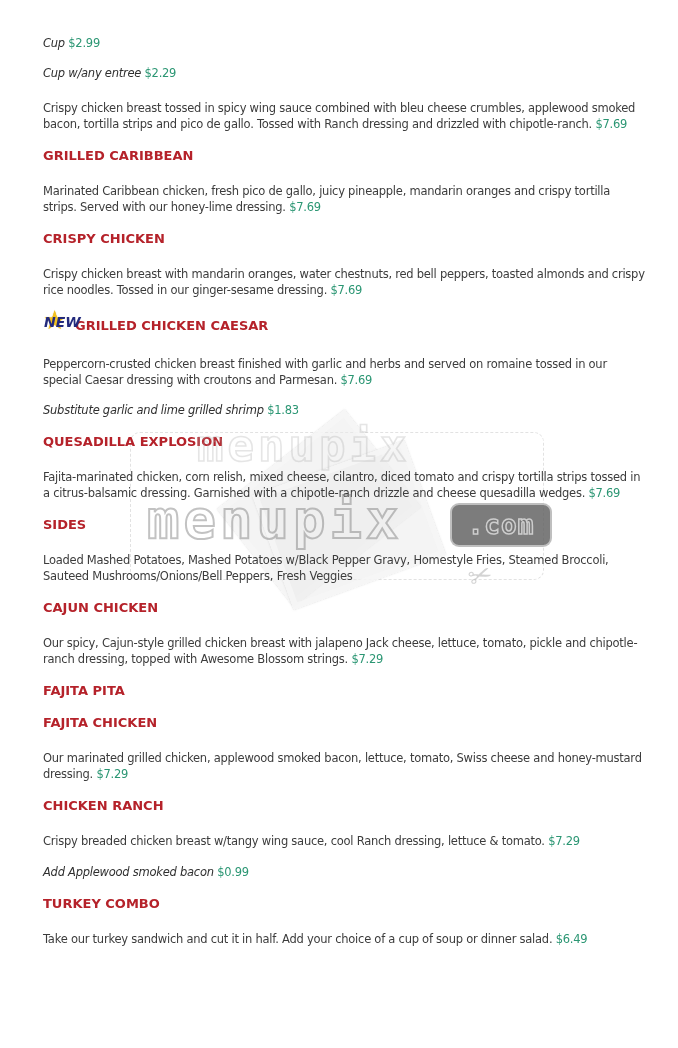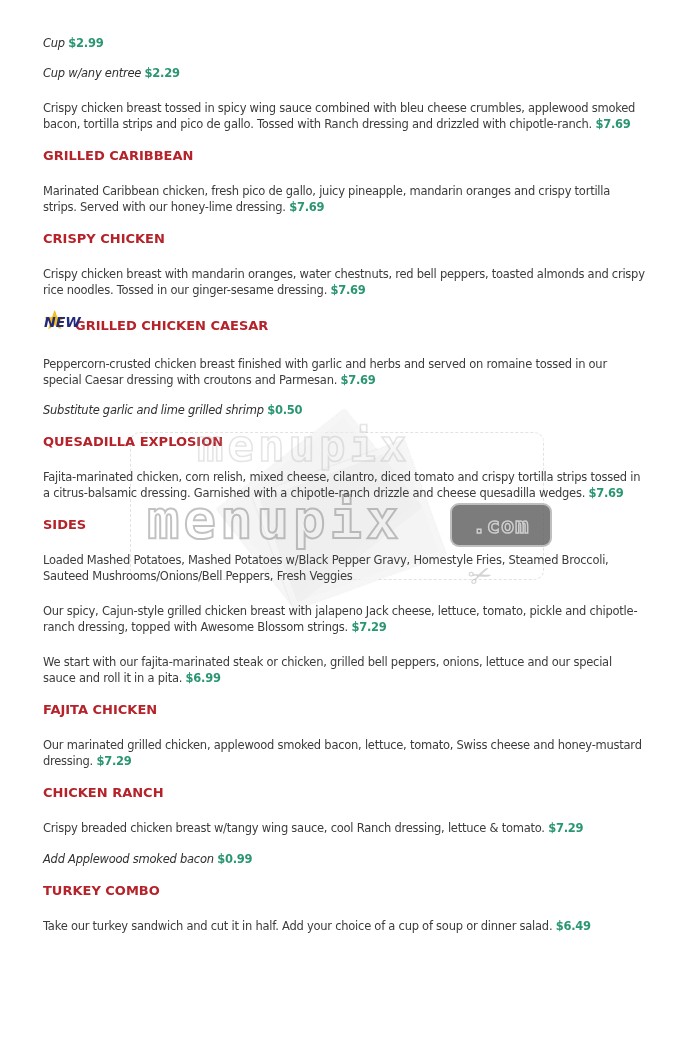--- a/index.html
+++ b/index.html
@@ -32,21 +32,21 @@
     font-weight:bold;
     font-size:13px;
     line-height:17px;
     letter-spacing:0;
     display:flex;
     align-items:center;
   }
   .dish-desc{ color:#3c3c3c;margin-top:20px; }
   .price{
     color:#2b9673;
-    font-weight:bold;
+    font-weight:normal;
     font-style:normal;
     white-space:nowrap;
   }
   .section-label{
     color:#4a4a4a;
     line-height:15px;
     margin-top:24px;
     margin-bottom:15px;
     letter-spacing:0.2px;
   }
@@ -100,21 +100,21 @@
   }
   .wm-text.small{left:196px;top:420px;font-size:44px;-webkit-text-stroke:1.6px rgba(170,170,170,0.30);}
   .wm-text.big{left:146px;top:488px;font-size:54px;-webkit-text-stroke:2px rgba(120,120,120,0.45);}
   .wm-dotcom{
     position:absolute;left:449px;top:503px;width:98px;height:40px;
     background:rgba(95,95,95,0.82);
     border:2px solid rgba(200,200,200,0.9);
     border-radius:9px;
     display:flex;align-items:center;justify-content:center;
     font-family:"DejaVu Sans Mono","Liberation Mono",monospace;
-    font-weight:bold;font-size:22px;
+    font-weight:bold;font-size:26px;
     color:rgba(95,95,95,0.2);
     -webkit-text-stroke:1.5px rgba(220,220,220,0.85);
     letter-spacing:1px;
   }
   .scissors{
     position:absolute;left:468px;top:558px;
     font-size:28px;color:rgba(175,175,175,0.55);
     transform:rotate(160deg) scaleX(-1);
   }
 </style>
@@ -152,38 +152,43 @@
       <div class="dish">
         <div class="dish-name">
           <span class="new-badge">
             <span class="star">★</span>
             <span class="new-text">NEW</span>
           </span>
           <span>GRILLED CHICKEN CAESAR</span>
         </div>
         <div class="dish-desc"><span>Peppercorn-crusted chicken breast finished with garlic and herbs and served on romaine tossed in our special Caesar dressing with croutons and Parmesan. </span><span class="price">$7.69</span></div>
       </div>
-      <div class="addon"><span>Substitute garlic and lime grilled shrimp </span><span class="price">$0.50</span></div>
+      <div class="addon"><span>Substitute garlic and lime grilled shrimp </span><span class="price">$1.83</span></div>
       <div class="dish">
         <div class="dish-name">
           <span>QUESADILLA EXPLOSION</span>
         </div>
         <div class="dish-desc"><span>Fajita-marinated chicken, corn relish, mixed cheese, cilantro, diced tomato and crispy tortilla strips tossed in a citrus-balsamic dressing. Garnished with a chipotle-ranch drizzle and cheese quesadilla wedges. </span><span class="price">$7.69</span></div>
       </div>
       <div class="dish">
         <div class="dish-name">
           <span>SIDES</span>
         </div>
         <div class="dish-desc"><span>Loaded Mashed Potatoes, Mashed Potatoes w/Black Pepper Gravy, Homestyle Fries, Steamed Broccoli, Sauteed Mushrooms/Onions/Bell Peppers, Fresh Veggies</span></div>
       </div>
       <div class="dish">
+        <div class="dish-name">
+          <span>CAJUN CHICKEN</span>
+        </div>
         <div class="dish-desc"><span>Our spicy, Cajun-style grilled chicken breast with jalapeno Jack cheese, lettuce, tomato, pickle and chipotle-ranch dressing, topped with Awesome Blossom strings. </span><span class="price">$7.29</span></div>
       </div>
       <div class="dish">
-        <div class="dish-desc"><span>We start with our fajita-marinated steak or chicken, grilled bell peppers, onions, lettuce and our special sauce and roll it in a pita. </span><span class="price">$6.99</span></div>
+        <div class="dish-name">
+          <span>FAJITA PITA</span>
+        </div>
       </div>
       <div class="dish">
         <div class="dish-name">
           <span>FAJITA CHICKEN</span>
         </div>
         <div class="dish-desc"><span>Our marinated grilled chicken, applewood smoked bacon, lettuce, tomato, Swiss cheese and honey-mustard dressing. </span><span class="price">$7.29</span></div>
       </div>
       <div class="dish">
         <div class="dish-name">
           <span>CHICKEN RANCH</span>

